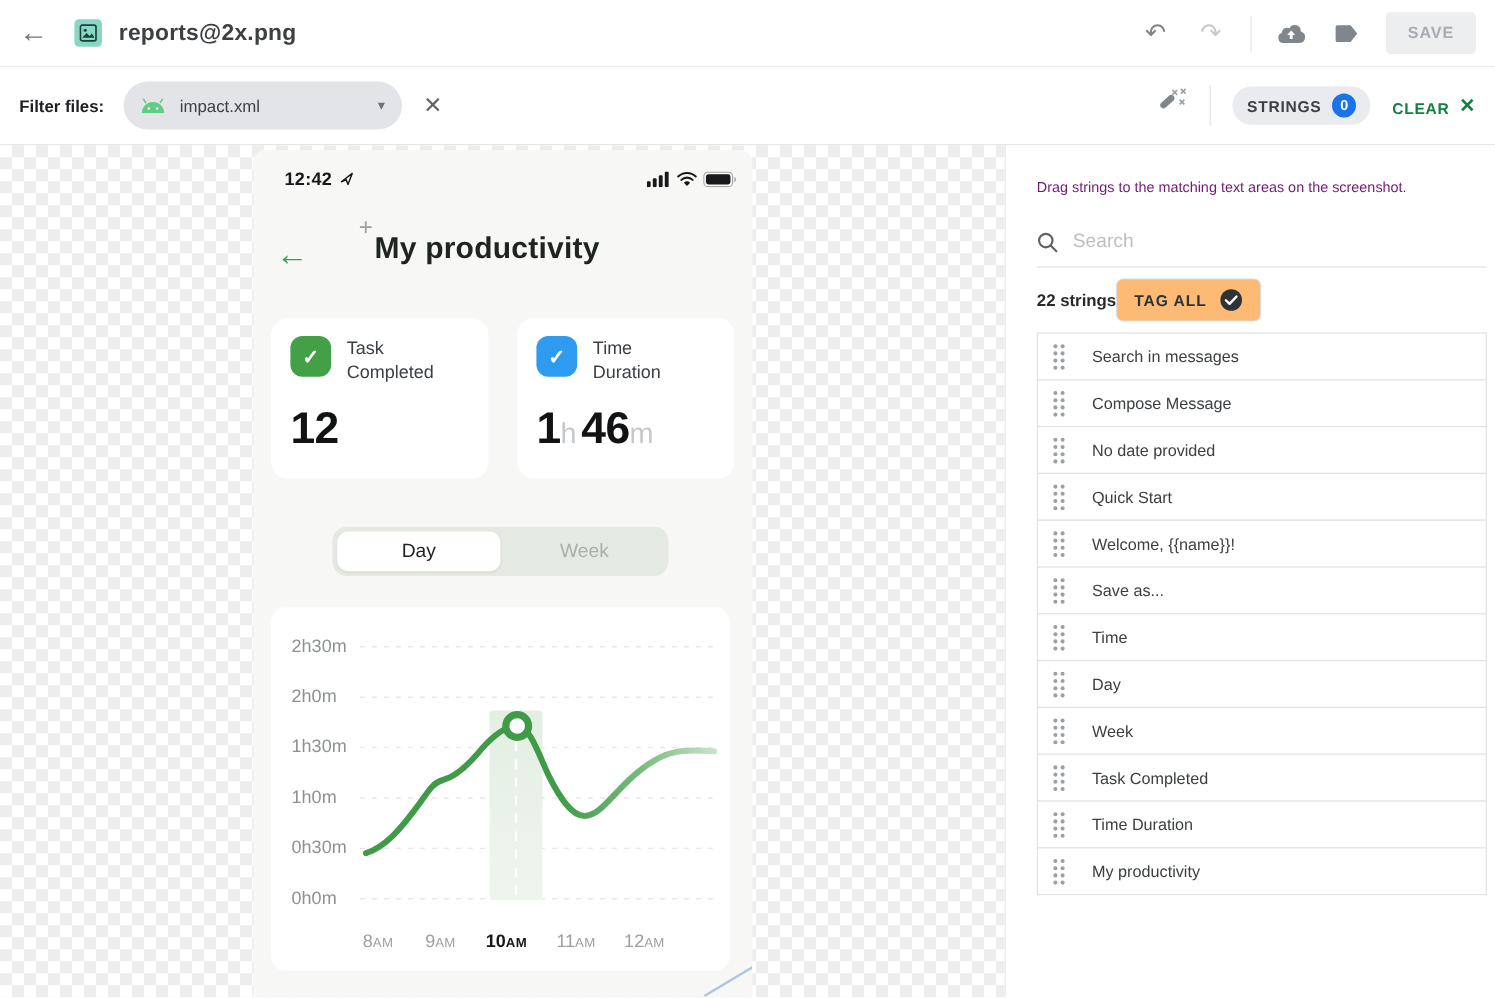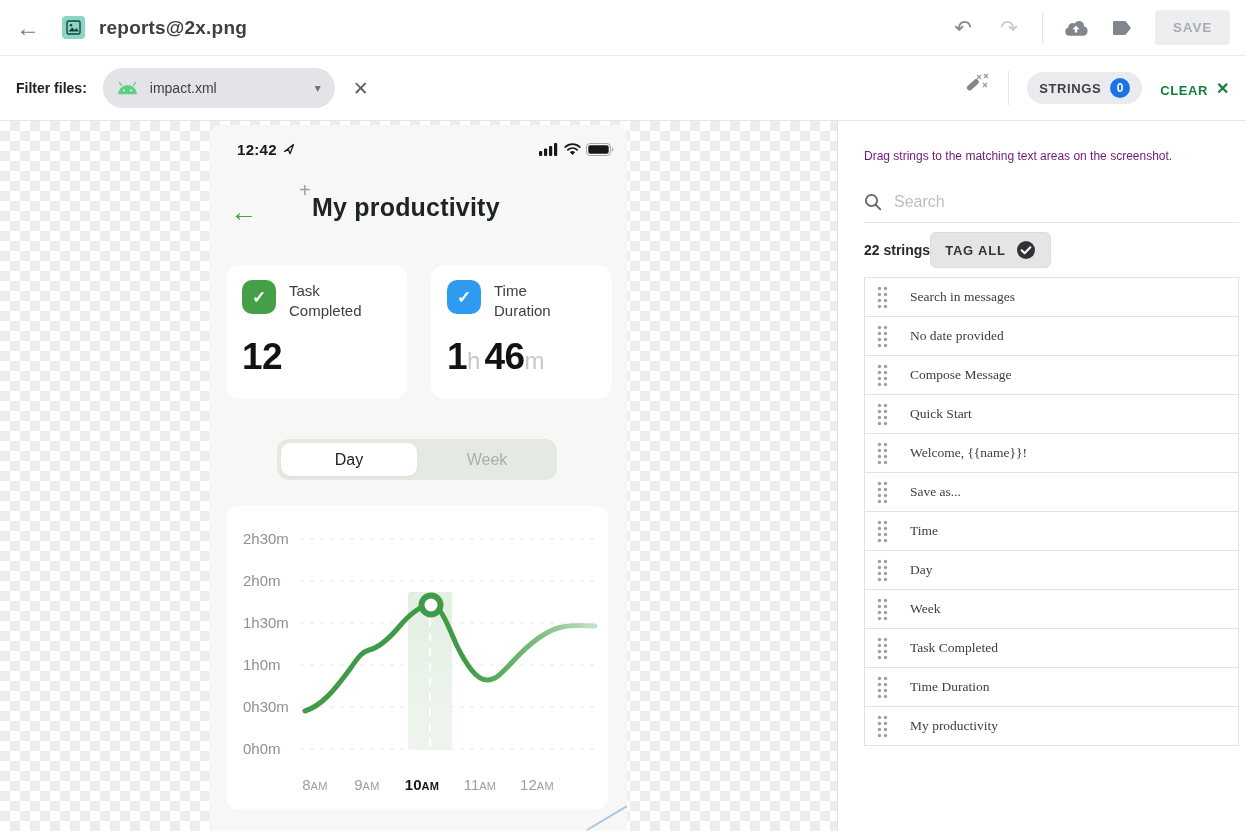--- a/index.html
+++ b/index.html
@@ -98,29 +98,29 @@
   
   .instruction { margin:28px 20px 0 26px; font-size:12px; color:#701a75; }
   .search-row { margin:30px 7px 0 26px; display:flex; align-items:center; gap:12px;
                 border-bottom:1px solid #e2e2e2; padding-bottom:11px; }
   .search-input { border:none; outline:none; flex:1; font-size:16px; color:#3c4043;
                   font-family:inherit; background:transparent; }
   .search-input::placeholder { color:#bcc0c5; }
   .strings-header { margin:0 7px 0 26px; height:54px; display:flex; align-items:center;
                     justify-content:flex-start; }
   .count-label { font-size:14px; font-weight:bold; color:#27292c; }
-  .tagall-btn { display:flex; align-items:center; gap:10px; background:#e5e5e5;
+  .tagall-btn { display:flex; align-items:center; gap:10px; background:#fdba74;
                 border:1px solid #dadce0; border-radius:6px; padding:7px 14px;
                 font-size:13px; font-weight:bold; letter-spacing:.8px; color:#2f3337;
                 cursor:pointer; font-family:inherit; }
   .string-list { margin:0 7px 0 26px; }
   .string-row { height:40px; display:flex; align-items:center; padding-left:12px;
                 border:1px solid #e2e2e2; margin-top:-1px; background:#fff; cursor:grab; }
   .string-row:first-child { margin-top:0; }
-  .row-text { margin-left:22px; font-size:13.5px; color:#3c4043;font-family:Liberation Serif, serif; }
+  .row-text { margin-left:22px; font-size:13.5px; color:#3c4043; }
   .handle { display:flex; }
 </style>
 </head>
 <body>
 
 <header class="toolbar">
   <span class="tb-back">←</span>
   <span class="file-badge">
     <svg width="15" height="15" viewBox="0 0 15 15">
       <rect x="1" y="1" width="13" height="13" rx="1.5" fill="none" stroke="#17433b" stroke-width="1.4"></rect>
@@ -356,38 +356,38 @@
                 <circle cx="8.5" cy="2.5" r="1.7"></circle>
           <circle cx="2.5" cy="8.5" r="1.7"></circle>
                 <circle cx="8.5" cy="8.5" r="1.7"></circle>
           <circle cx="2.5" cy="14.5" r="1.7"></circle>
                 <circle cx="8.5" cy="14.5" r="1.7"></circle>
           <circle cx="2.5" cy="20.5" r="1.7"></circle>
                 <circle cx="8.5" cy="20.5" r="1.7"></circle>
         </g>
       </svg>
     </span>
+    <span class="row-text">Compose Message</span>
+  </div>
+        <div class="string-row">
+    <span class="handle">
+      <svg width="11" height="23" viewBox="0 0 11 23">
+        <g fill="#9aa0a6">
+          <circle cx="2.5" cy="2.5" r="1.7"></circle>
+                <circle cx="8.5" cy="2.5" r="1.7"></circle>
+          <circle cx="2.5" cy="8.5" r="1.7"></circle>
+                <circle cx="8.5" cy="8.5" r="1.7"></circle>
+          <circle cx="2.5" cy="14.5" r="1.7"></circle>
+                <circle cx="8.5" cy="14.5" r="1.7"></circle>
+          <circle cx="2.5" cy="20.5" r="1.7"></circle>
+                <circle cx="8.5" cy="20.5" r="1.7"></circle>
+        </g>
+      </svg>
+    </span>
     <span class="row-text">No date provided</span>
-  </div>
-        <div class="string-row">
-    <span class="handle">
-      <svg width="11" height="23" viewBox="0 0 11 23">
-        <g fill="#9aa0a6">
-          <circle cx="2.5" cy="2.5" r="1.7"></circle>
-                <circle cx="8.5" cy="2.5" r="1.7"></circle>
-          <circle cx="2.5" cy="8.5" r="1.7"></circle>
-                <circle cx="8.5" cy="8.5" r="1.7"></circle>
-          <circle cx="2.5" cy="14.5" r="1.7"></circle>
-                <circle cx="8.5" cy="14.5" r="1.7"></circle>
-          <circle cx="2.5" cy="20.5" r="1.7"></circle>
-                <circle cx="8.5" cy="20.5" r="1.7"></circle>
-        </g>
-      </svg>
-    </span>
-    <span class="row-text">Compose Message</span>
   </div>
         <div class="string-row">
     <span class="handle">
       <svg width="11" height="23" viewBox="0 0 11 23">
         <g fill="#9aa0a6">
           <circle cx="2.5" cy="2.5" r="1.7"></circle>
                 <circle cx="8.5" cy="2.5" r="1.7"></circle>
           <circle cx="2.5" cy="8.5" r="1.7"></circle>
                 <circle cx="8.5" cy="8.5" r="1.7"></circle>
           <circle cx="2.5" cy="14.5" r="1.7"></circle>

